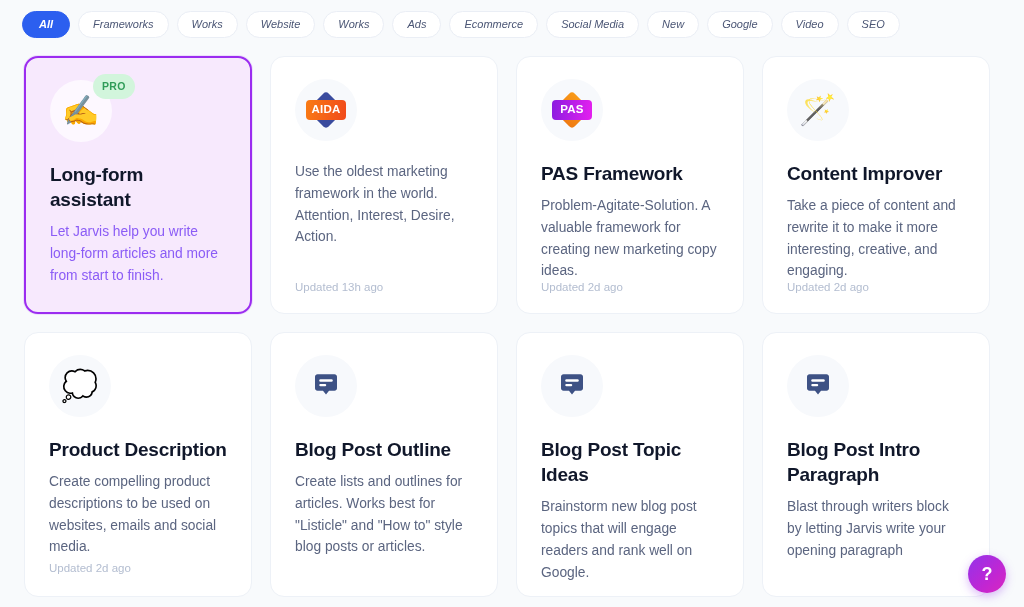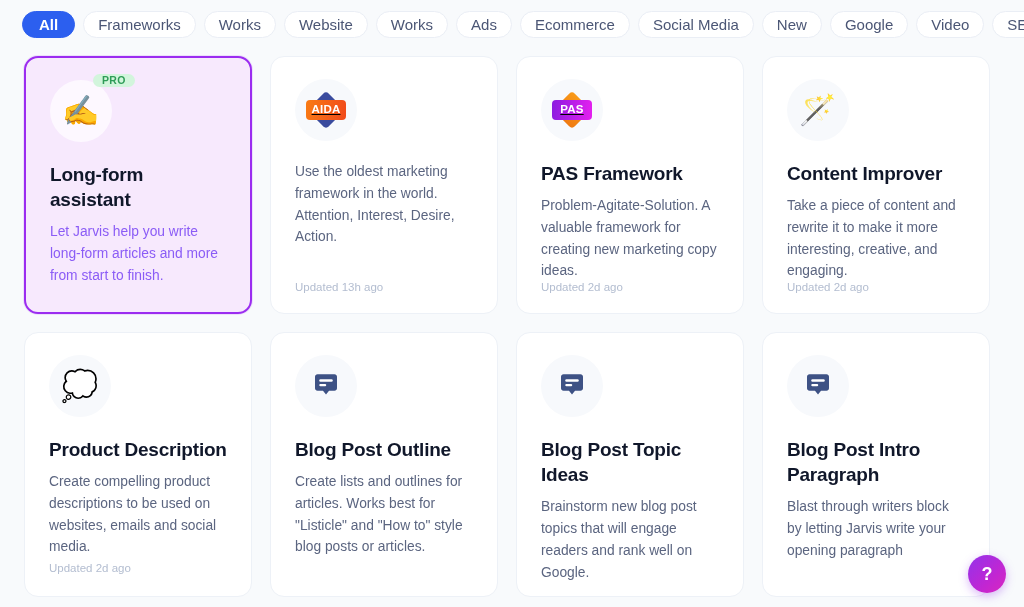--- a/index.html
+++ b/index.html
@@ -27,27 +27,28 @@
     white-space: nowrap;
   }
 
   .filter-pill {
     display: inline-flex;
     align-items: center;
     justify-content: center;
     height: 27px;
     padding: 0 14px;
     border-radius: 999px;
-    font-size: 15px;
+    font-size: 11px;
     line-height: 1;
     color: #4b5675;
     background: #ffffff;
     border: 1px solid #eaeef5;
     cursor: pointer;
     user-select: none;
+    font-style: italic;
   }
 
   .filter-pill.active {
     background: #2c5fef;
     border-color: #2c5fef;
     color: #ffffff;
     font-weight: 600;
     padding: 0 16px;
   }
 
@@ -106,21 +107,21 @@
   
   .pro-badge {
     position: absolute;
     top: -6px;
     left: 43px;
     background: #d2f5dc;
     color: #2f9c58;
     font-size: 10.5px;
     font-weight: 700;
     letter-spacing: 0.3px;
-    padding: 0 9px;
+    padding: 6px 9px;
     border-radius: 999px;
     line-height: 1.2;
   }
 
   .card-title {
     font-size: 19px;
     font-weight: 700;
     color: #10172a;
     letter-spacing: -0.2px;
     line-height: 1.32;
@@ -146,21 +147,20 @@
   .card.row2 .card-updated { bottom: 22px; }
 
   
   .badge-icon {
     position: relative;
     width: 40px;
     height: 36px;
     display: flex;
     align-items: center;
     justify-content: center;
-    text-decoration: underline;
   }
 
   .badge-icon .diamond {
     position: absolute;
     left: 50%;
     top: 50%;
     width: 27px;
     height: 27px;
     transform: translate(-50%, -50%) rotate(45deg);
     border-radius: 4px;

